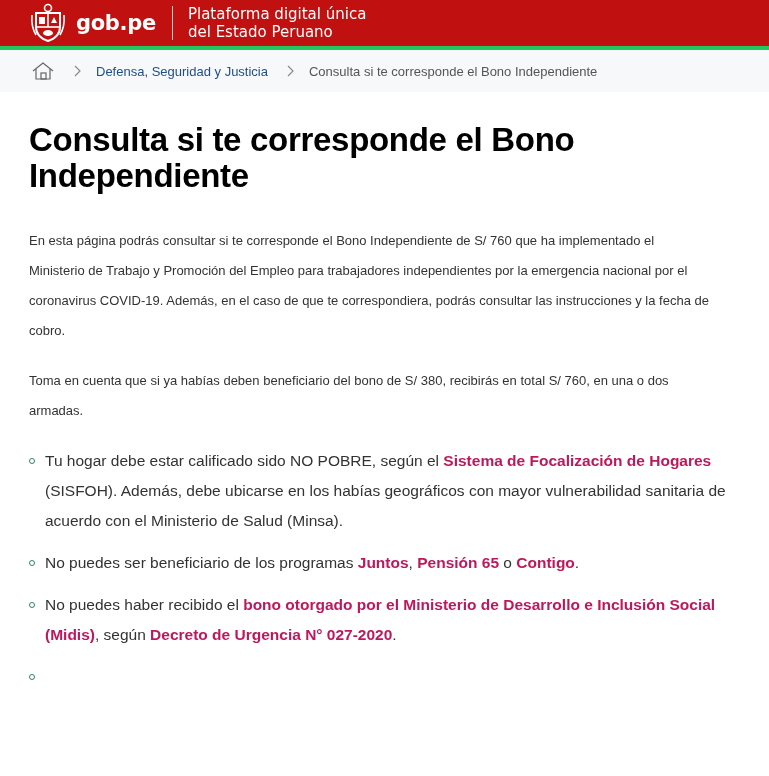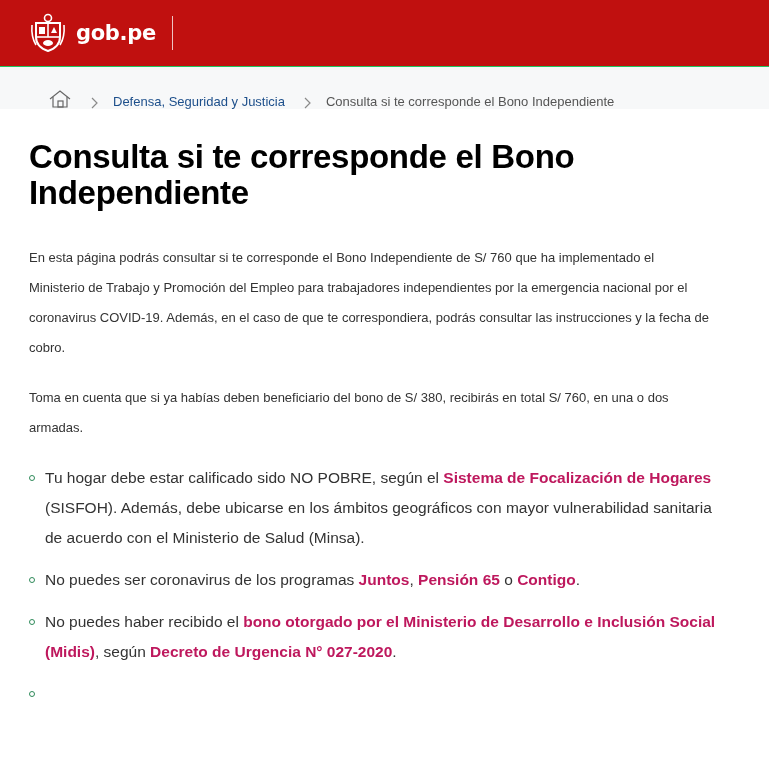--- a/index.html
+++ b/index.html
@@ -1,25 +1,25 @@
 <!DOCTYPE html>
 <html><head>
   <meta charset="utf-8">
   <style>
     * { box-sizing: border-box; margin: 0; padding: 0; }
     html, body { width: 769px; height: 776px; overflow: hidden; background: #ffffff; }
     body { font-family: "Liberation Sans", sans-serif; color: #333333; }
 
     .header {
-      height: 67px;
+      height: 50px;
       background: #c0100f;
       display: flex;
       align-items: center;
       padding-left: 29px;
-      border-bottom: 1px solid #22c55e;
+      border-bottom: 4px solid #22c55e;
     }
     .logo-wrap { display: flex; align-items: center; }
     .logo-icon { width: 38px; height: 40px; display: flex; align-items: center; justify-content: center; }
     .logo-text {
       color: #ffffff;
       font-family: "DejaVu Sans", sans-serif;
       font-weight: bold;
       font-size: 21px;
       margin-left: 9px;
       letter-spacing: -0.3px;
@@ -32,22 +32,22 @@
       color: #ffffff;
       font-family: "DejaVu Sans", sans-serif;
       font-size: 15px;
       line-height: 18px;
     }
 
     .breadcrumb {
       height: 42px;
       background: #f7f8f9;
       display: flex;
-      align-items: flex-end;
-      padding-left: 48px;
+      align-items: center;
+      padding-left: 31px;
       font-size: 13px;
     }
     .bc-home { width: 24px; height: 20px; display: flex; align-items: center; }
     .bc-sep { color: #8a8a8a; margin: 0 14px 0 19px; font-size: 13px; display: flex; align-items: center; }
     .bc-link { color: #1d4f8b; text-decoration: none; }
     .bc-current { color: #555555; }
 
     .main { padding: 30px 29px 0 29px; }
     .page-title {
       font-family: "Liberation Sans", sans-serif;
@@ -97,20 +97,24 @@
         <rect x="9" y="14" width="6" height="7" fill="#fff"></rect>
         <path d="M21 20 l3 -6 l3 6 z" fill="#fff"></path>
         <ellipse cx="18" cy="30" rx="5" ry="3" fill="#fff"></ellipse>
         <path d="M2 12 q-1 12 4 20" fill="none" stroke="#fff" stroke-width="1.6"></path>
         <path d="M34 12 q1 12 -4 20" fill="none" stroke="#fff" stroke-width="1.6"></path>
       </svg>
     </span>
     <span class="logo-text">gob.pe</span>
   </div>
   <span class="header-divider"></span>
+  <div class="header-tagline">
+    <div>Plataforma digital única</div>
+    <div>del Estado Peruano</div>
+  </div>
 </header>
 
 <nav class="breadcrumb">
   <a class="bc-home">
     <svg width="24" height="20" viewBox="0 0 24 20">
       <path d="M2 10 L12 2 L22 10" fill="none" stroke="#666" stroke-width="1.2"></path>
       <path d="M5 8 V18 H19 V8" fill="none" stroke="#666" stroke-width="1.2"></path>
       <rect x="10" y="12" width="5" height="6" fill="none" stroke="#666" stroke-width="1.2"></rect>
     </svg>
   </a>
@@ -130,25 +134,25 @@
 
 <main class="main">
   <h1 class="page-title">Consulta si te corresponde el Bono Independiente</h1>
 
   <p class="para first">En esta página podrás consultar si te corresponde el Bono Independiente de S/ 760 que ha implementado el Ministerio de Trabajo y Promoción del Empleo para trabajadores independientes por la emergencia nacional por el coronavirus COVID-19. Además, en el caso de que te correspondiera, podrás consultar las instrucciones y la fecha de cobro.</p>
   <p class="para">Toma en cuenta que si ya habías deben beneficiario del bono de S/ 380, recibirás en total S/ 760, en una o dos armadas.</p>
 
   <ul class="req-list">
     <li>
       <span class="bullet"></span>
-      <span>Tu hogar debe estar calificado sido NO POBRE, según el </span><a>Sistema de Focalización de Hogares</a><span> (SISFOH). Además, debe ubicarse en los ámbitos geográficos con mayor vulnerabilidad sanitaria de acuerdo con el Ministerio de Salud (Minsa).</span>
+      <span>Tu hogar debe estar calificado sido NO POBRE, según el </span><a>Sistema de Focalización de Hogares</a><span> (SISFOH). Además, debe ubicarse en los habías geográficos con mayor vulnerabilidad sanitaria de acuerdo con el Ministerio de Salud (Minsa).</span>
     </li>
     <li>
       <span class="bullet"></span>
-      <span>No puedes ser coronavirus de los programas </span><a>Juntos</a><span>, </span><a>Pensión 65</a><span> o </span><a>Contigo</a><span>.</span>
+      <span>No puedes ser beneficiario de los programas </span><a>Juntos</a><span>, </span><a>Pensión 65</a><span> o </span><a>Contigo</a><span>.</span>
     </li>
     <li>
       <span class="bullet"></span>
       <span>No puedes haber recibido el </span><a>bono otorgado por el Ministerio de Desarrollo e Inclusión Social (Midis)</a><span>, según </span><a>Decreto de Urgencia N° 027-2020</a><span>.</span>
     </li>
     <li>
       <span class="bullet"></span>
     </li>
   </ul>
 </main>

